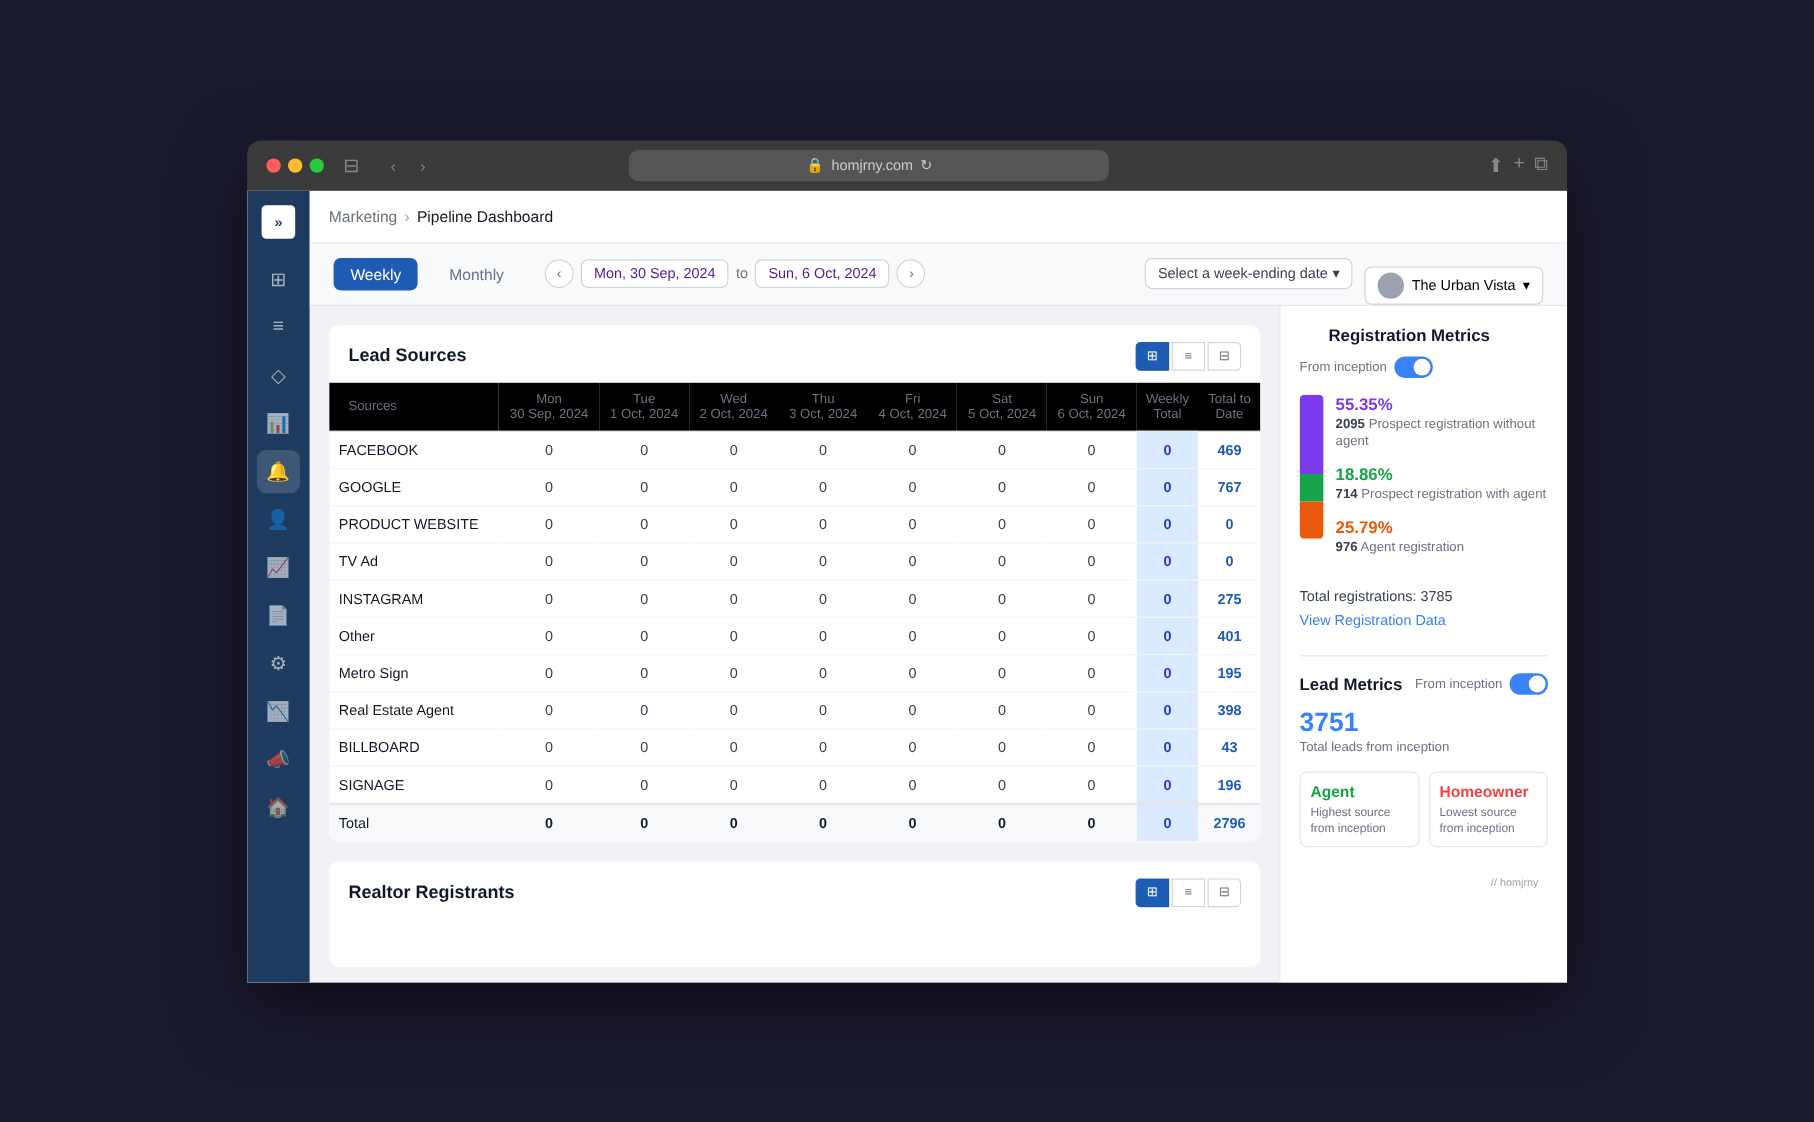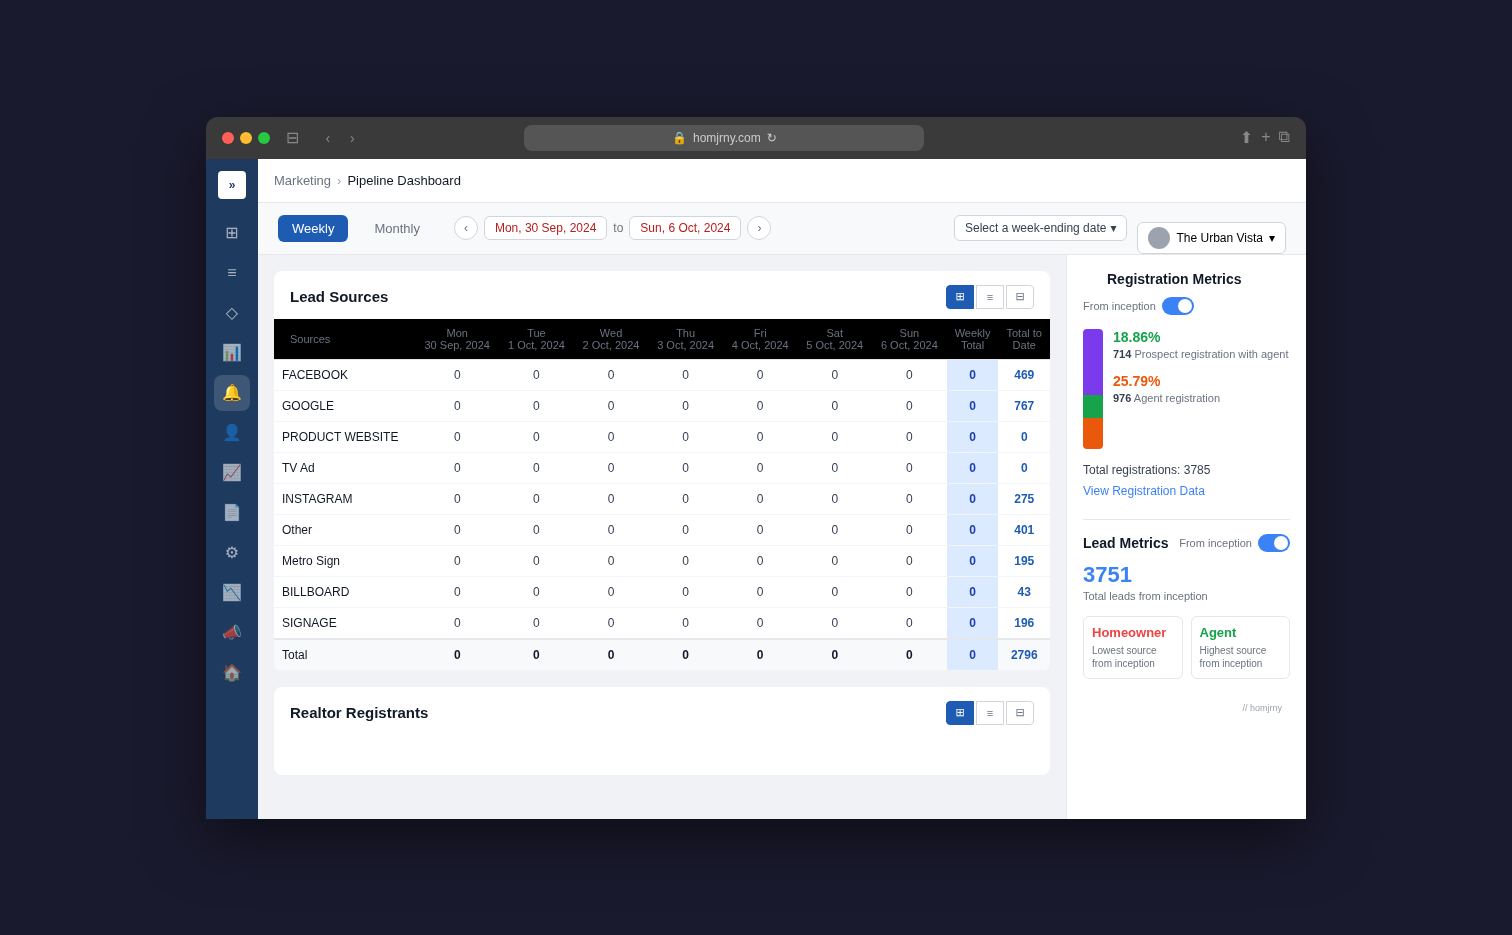--- a/index.html
+++ b/index.html
@@ -227,21 +227,21 @@
       font-size: 12px;
       color: #6b7280;
     }
 
     .date-badge {
       background: white;
       border: 1px solid #d1d5db;
       border-radius: 6px;
       padding: 4px 10px;
       font-size: 12px;
-      color: #b91c1c;
+      color: #4c1d95;
     }
 
     .date-to {
       font-size: 12px;
       color: #737373;
     }
 
     .right-controls {
       margin-left: auto;
       display: flex;
@@ -810,20 +810,32 @@
     <td>0</td>
     <td>0</td>
     <td>0</td>
     <td>0</td>
     <td>0</td>
     <td>0</td>
     <td class="weekly-total">0</td>
     <td class="total-date">195</td>
   </tr>
                     <tr>
+    <td class="source-name">Real Estate Agent</td>
+    <td>0</td>
+    <td>0</td>
+    <td>0</td>
+    <td>0</td>
+    <td>0</td>
+    <td>0</td>
+    <td>0</td>
+    <td class="weekly-total">0</td>
+    <td class="total-date">398</td>
+  </tr>
+                    <tr>
     <td class="source-name">BILLBOARD</td>
     <td>0</td>
     <td>0</td>
     <td>0</td>
     <td>0</td>
     <td>0</td>
     <td>0</td>
     <td>0</td>
     <td class="weekly-total">0</td>
     <td class="total-date">43</td>
@@ -881,20 +893,24 @@
               </div>
 
               <div class="donut-area">
                 <div class="bar-chart">
                   <div class="bar-seg-purple" style="flex:55.35;"></div>
                   <div class="bar-seg-green" style="flex:18.86;"></div>
                   <div class="bar-seg-orange" style="flex:25.79;"></div>
                 </div>
                 <div class="legend-items">
                   <div class="legend-item">
+                    <div class="legend-pct purple">55.35%</div>
+                    <div class="legend-desc"><strong>2095</strong> Prospect registration without agent</div>
+                  </div>
+                  <div class="legend-item">
                     <div class="legend-pct green">18.86%</div>
                     <div class="legend-desc"><strong>714</strong> Prospect registration with agent</div>
                   </div>
                   <div class="legend-item">
                     <div class="legend-pct orange">25.79%</div>
                     <div class="legend-desc"><strong>976</strong> Agent registration</div>
                   </div>
                 </div>
               </div>
               <div class="total-reg">Total registrations: 3785</div>
@@ -908,26 +924,26 @@
                 <span class="lead-metrics-title">Lead Metrics</span>
                 <div class="from-inception-row">
                   <span class="from-label">From inception</span>
                   <div class="toggle-switch"></div>
                 </div>
               </div>
               <div class="lead-count">3751</div>
               <div class="lead-sublabel">Total leads from inception</div>
               <div class="source-cards">
                 <div class="source-card">
+                  <div class="source-card-label agent">Agent</div>
+                  <div class="source-card-desc">Highest source from inception</div>
+                </div>
+                <div class="source-card">
                   <div class="source-card-label homeowner">Homeowner</div>
                   <div class="source-card-desc">Lowest source from inception</div>
-                </div>
-                <div class="source-card">
-                  <div class="source-card-label agent">Agent</div>
-                  <div class="source-card-desc">Highest source from inception</div>
                 </div>
               </div>
             </div>
 
             <div class="watermark">// homjrny</div>
           </div>
         </div>
       </div>
     </div>
   </div>

